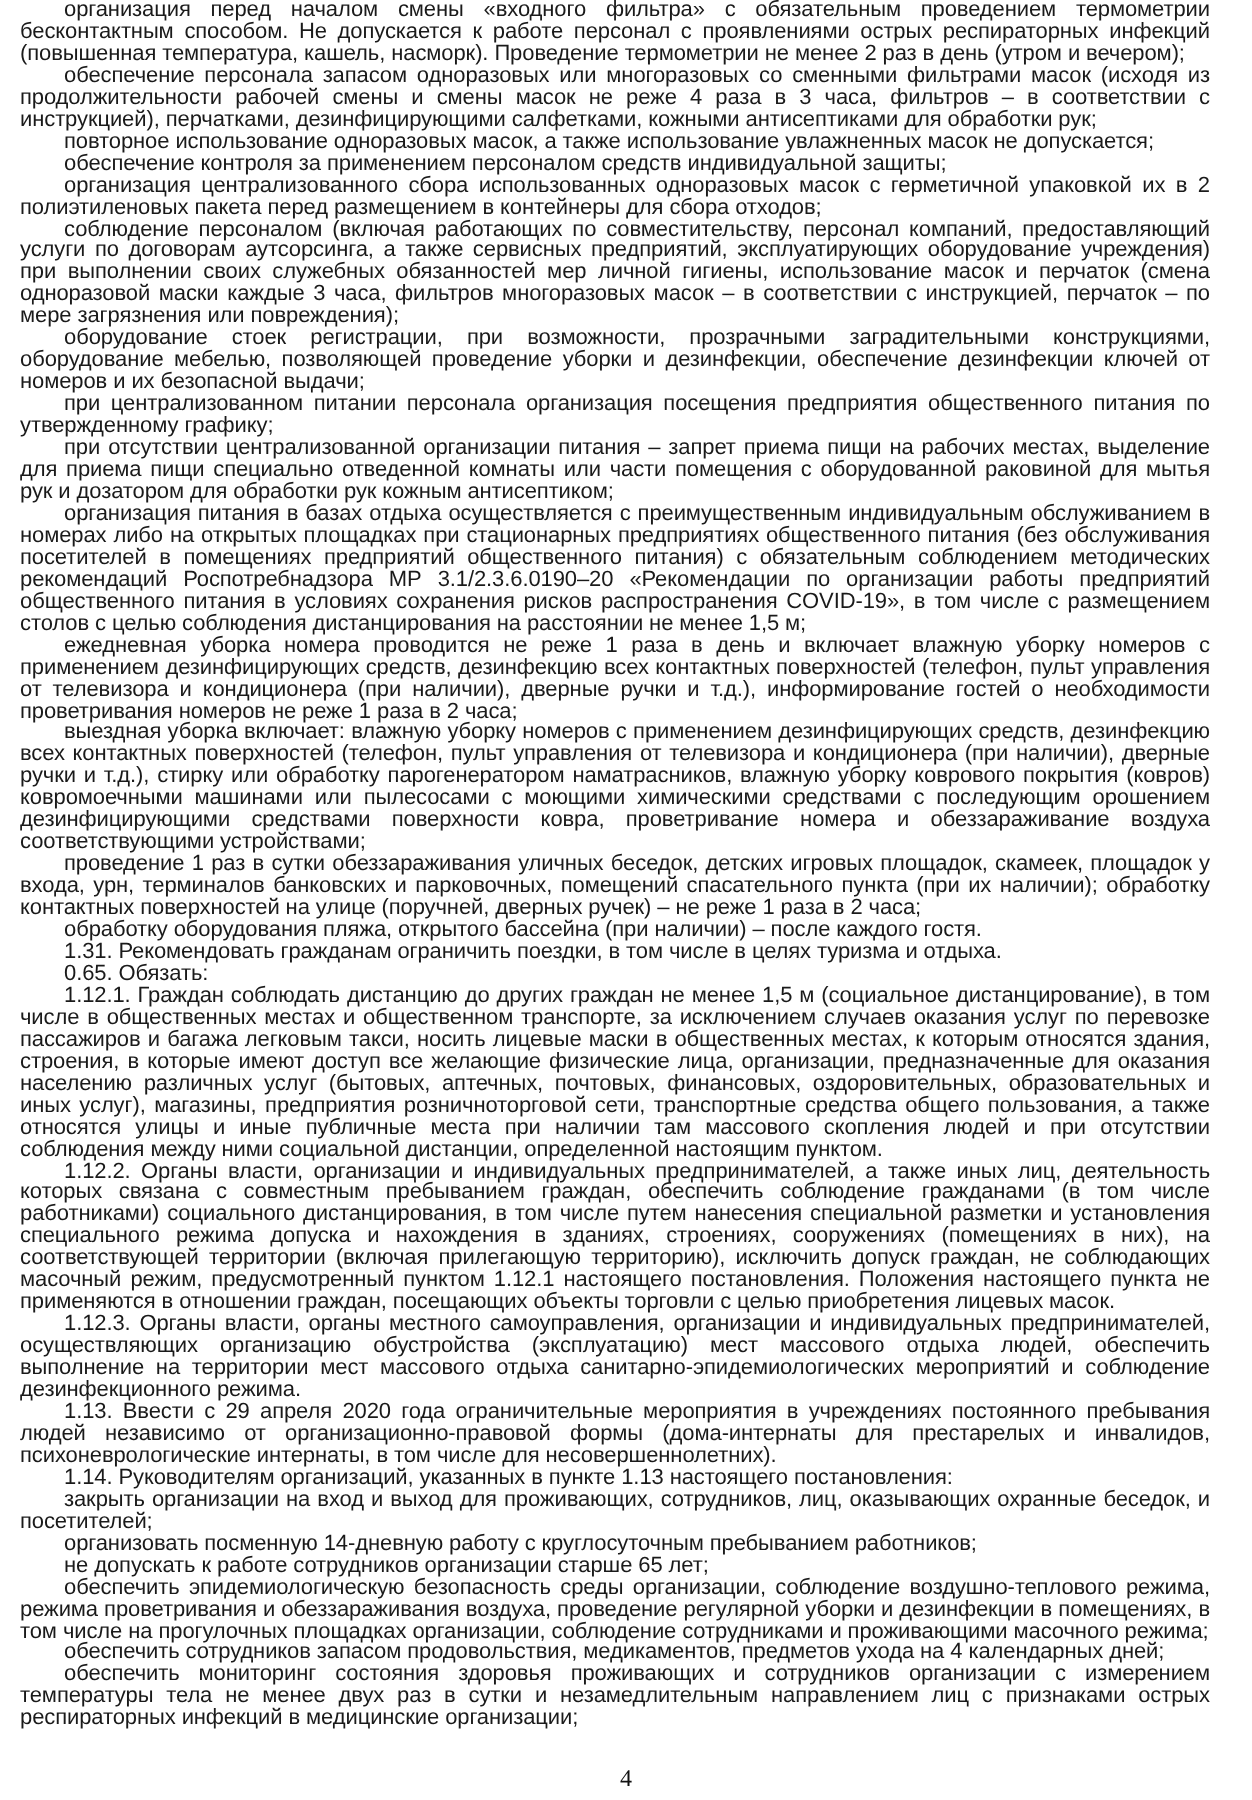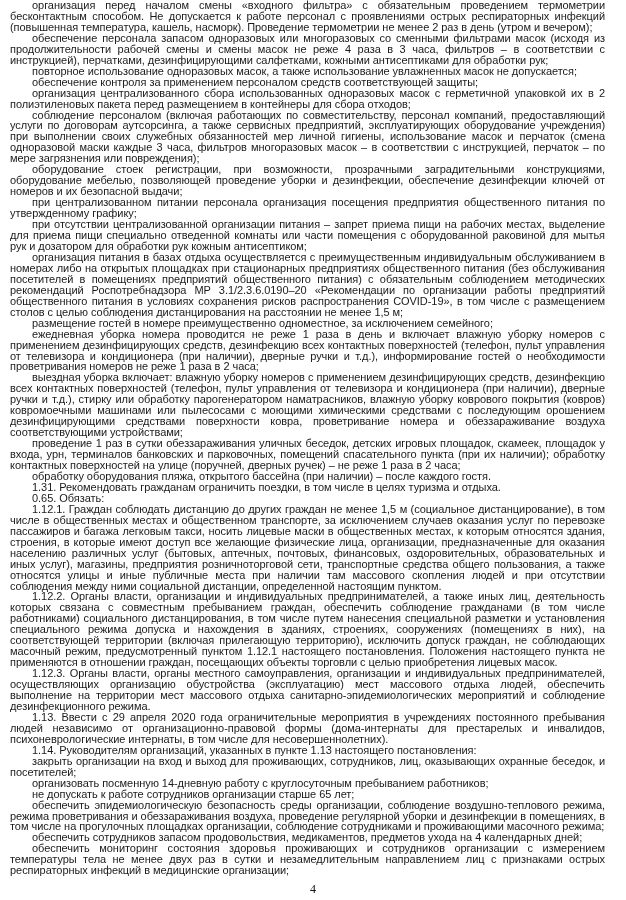--- a/index.html
+++ b/index.html
@@ -16,28 +16,27 @@
     font-family:"Liberation Serif", serif; font-size:12px; color:#111;
   }
 </style>
 </head>
 <body>
 
 <div class="page">
   <p>организация перед началом смены «входного фильтра» с обязательным проведением термометрии бесконтактным способом. Не допускается к работе персонал с проявлениями острых респираторных инфекций (повышенная температура, кашель, насморк). Проведение термометрии не менее 2 раз в день (утром и вечером);</p>
   <p>обеспечение персонала запасом одноразовых или многоразовых со сменными фильтрами масок (исходя из продолжительности рабочей смены и смены масок не реже 4 раза в 3 часа, фильтров – в соответствии с инструкцией), перчатками, дезинфицирующими салфетками, кожными антисептиками для обработки рук;</p>
   <p>повторное использование одноразовых масок, а также использование увлажненных масок не допускается;</p>
-  <p>обеспечение контроля за применением персоналом средств соответствующей защиты;</p>
+  <p>обеспечение контроля за применением персоналом средств индивидуальной защиты;</p>
   <p>организация централизованного сбора использованных одноразовых масок с герметичной упаковкой их в 2 полиэтиленовых пакета перед размещением в контейнеры для сбора отходов;</p>
   <p>соблюдение персоналом (включая работающих по совместительству, персонал компаний, предоставляющий услуги по договорам аутсорсинга, а также сервисных предприятий, эксплуатирующих оборудование учреждения) при выполнении своих служебных обязанностей мер личной гигиены, использование масок и перчаток (смена одноразовой маски каждые 3 часа, фильтров многоразовых масок – в соответствии с инструкцией, перчаток – по мере загрязнения или повреждения);</p>
   <p>оборудование стоек регистрации, при возможности, прозрачными заградительными конструкциями, оборудование мебелью, позволяющей проведение уборки и дезинфекции, обеспечение дезинфекции ключей от номеров и их безопасной выдачи;</p>
   <p>при централизованном питании персонала организация посещения предприятия общественного питания по утвержденному графику;</p>
   <p>при отсутствии централизованной организации питания – запрет приема пищи на рабочих местах, выделение для приема пищи специально отведенной комнаты или части помещения с оборудованной раковиной для мытья рук и дозатором для обработки рук кожным антисептиком;</p>
   <p>организация питания в базах отдыха осуществляется с преимущественным индивидуальным обслуживанием в номерах либо на открытых площадках при стационарных предприятиях общественного питания (без обслуживания посетителей в помещениях предприятий общественного питания) с обязательным соблюдением методических рекомендаций Роспотребнадзора МР 3.1/2.3.6.0190–20 «Рекомендации по организации работы предприятий общественного питания в условиях сохранения рисков распространения COVID-19», в том числе с размещением столов с целью соблюдения дистанцирования на расстоянии не менее 1,5 м;</p>
-  <p>размещение гостей в номере преимущественно одноместное, за исключением семейного;</p>
   <p>ежедневная уборка номера проводится не реже 1 раза в день и включает влажную уборку номеров с применением дезинфицирующих средств, дезинфекцию всех контактных поверхностей (телефон, пульт управления от телевизора и кондиционера (при наличии), дверные ручки и т.д.), информирование гостей о необходимости проветривания номеров не реже 1 раза в 2 часа;</p>
   <p>выездная уборка включает: влажную уборку номеров с применением дезинфицирующих средств, дезинфекцию всех контактных поверхностей (телефон, пульт управления от телевизора и кондиционера (при наличии), дверные ручки и т.д.), стирку или обработку парогенератором наматрасников, влажную уборку коврового покрытия (ковров) ковромоечными машинами или пылесосами с моющими химическими средствами с последующим орошением дезинфицирующими средствами поверхности ковра, проветривание номера и обеззараживание воздуха соответствующими устройствами;</p>
   <p>проведение 1 раз в сутки обеззараживания уличных беседок, детских игровых площадок, скамеек, площадок у входа, урн, терминалов банковских и парковочных, помещений спасательного пункта (при их наличии); обработку контактных поверхностей на улице (поручней, дверных ручек) – не реже 1 раза в 2 часа;</p>
   <p>обработку оборудования пляжа, открытого бассейна (при наличии) – после каждого гостя.</p>
   <p>1.31. Рекомендовать гражданам ограничить поездки, в том числе в целях туризма и отдыха.</p>
   <p>0.65. Обязать:</p>
   <p>1.12.1. Граждан соблюдать дистанцию до других граждан не менее 1,5 м (социальное дистанцирование), в том числе в общественных местах и общественном транспорте, за исключением случаев оказания услуг по перевозке пассажиров и багажа легковым такси, носить лицевые маски в общественных местах, к которым относятся здания, строения, в которые имеют доступ все желающие физические лица, организации, предназначенные для оказания населению различных услуг (бытовых, аптечных, почтовых, финансовых, оздоровительных, образовательных и иных услуг), магазины, предприятия розничноторговой сети, транспортные средства общего пользования, а также относятся улицы и иные публичные места при наличии там массового скопления людей и при отсутствии соблюдения между ними социальной дистанции, определенной настоящим пунктом.</p>
   <p>1.12.2. Органы власти, организации и индивидуальных предпринимателей, а также иных лиц, деятельность которых связана с совместным пребыванием граждан, обеспечить соблюдение гражданами (в том числе работниками) социального дистанцирования, в том числе путем нанесения специальной разметки и установления специального режима допуска и нахождения в зданиях, строениях, сооружениях (помещениях в них), на соответствующей территории (включая прилегающую территорию), исключить допуск граждан, не соблюдающих масочный режим, предусмотренный пунктом 1.12.1 настоящего постановления. Положения настоящего пункта не применяются в отношении граждан, посещающих объекты торговли с целью приобретения лицевых масок.</p>
   <p>1.12.3. Органы власти, органы местного самоуправления, организации и индивидуальных предпринимателей, осуществляющих организацию обустройства (эксплуатацию) мест массового отдыха людей, обеспечить выполнение на территории мест массового отдыха санитарно-эпидемиологических мероприятий и соблюдение дезинфекционного режима.</p>
   <p>1.13. Ввести с 29 апреля 2020 года ограничительные мероприятия в учреждениях постоянного пребывания людей независимо от организационно-правовой формы (дома-интернаты для престарелых и инвалидов, психоневрологические интернаты, в том числе для несовершеннолетних).</p>

